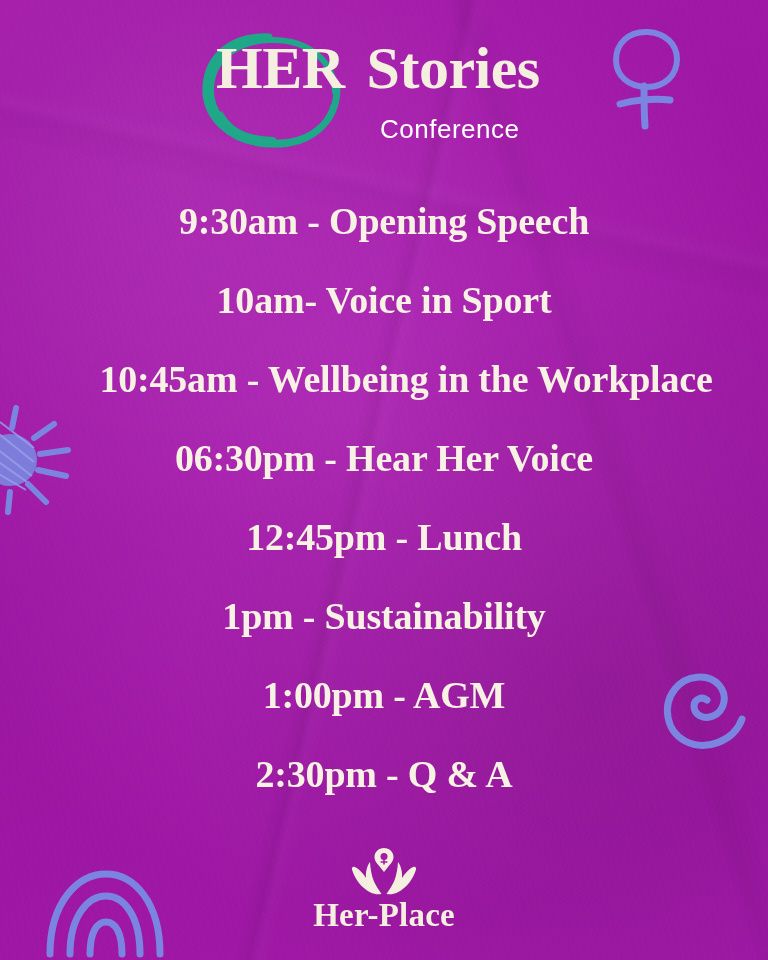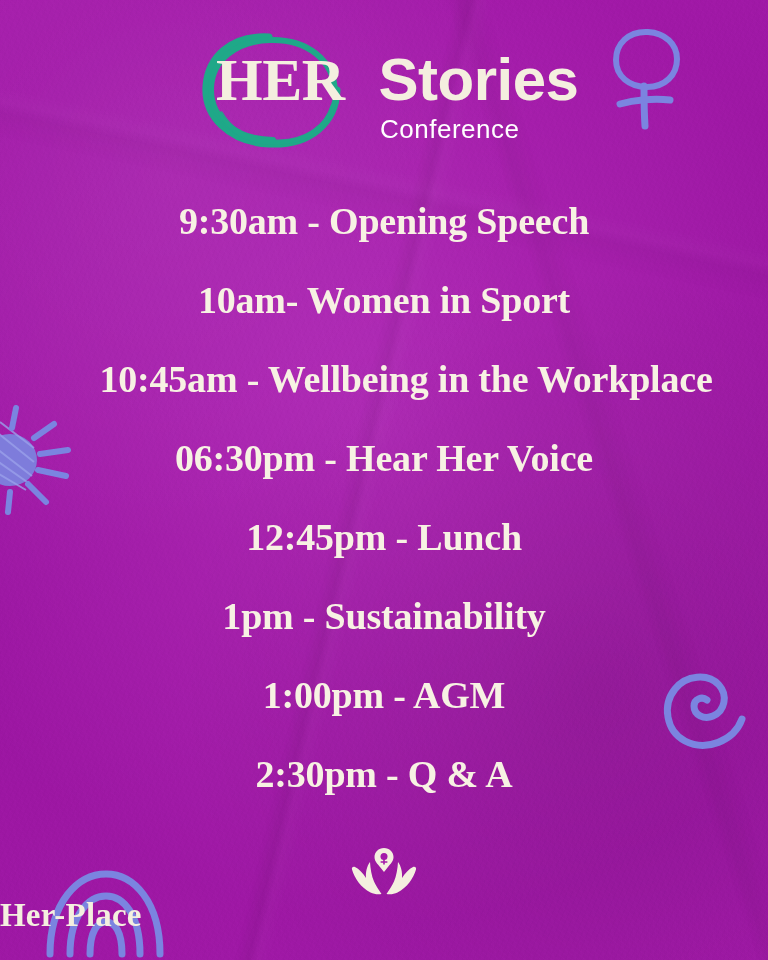--- a/index.html
+++ b/index.html
@@ -64,43 +64,43 @@
   .ring {
     position: absolute;
     left: 5px;
     top: 2px;
     width: 142px;
     height: 120px;
   }
   .wordmark-row {
     position: absolute;
     left: 0;
-    top: 22px;
+    top: 10px;
     width: 380px;
     display: flex;
     align-items: baseline;
     justify-content: flex-start;
   }
   .her {
     font-family: "Liberation Serif", serif;
     font-weight: 700;
     font-size: 60px;
     line-height: 1;
     letter-spacing: -0.5px;
     color: #f4efdf;
     margin-left: 22px;
   }
   .stories {
-    font-family: Liberation Sans, sans-serif;
+    font-family: Liberation Serif, serif;
     font-weight: 700;
     font-size: 60px;
     line-height: 1;
     letter-spacing: -0.5px;
     color: #f4efdf;
-    margin-left: 34px;
+    margin-left: 22px;
   }
   .conference {
     position: absolute;
     left: 186px;
     top: 86px;
     font-family: "Liberation Sans", sans-serif;
     font-weight: 400;
     font-size: 26px;
     letter-spacing: 0.5px;
     color: #ffffff;
@@ -127,21 +127,21 @@
     white-space: nowrap;
   }
   .sched-line.wide { font-size: 38px; margin-left: 44px; }
 
   
   .footer {
     position: absolute;
     left: 0;
     right: 0;
     bottom: 26px;
-    text-align: left;
+    text-align: center;
   }
   .hands-mark {
     width: 72px;
     height: 50px;
     margin: 0 auto 2px auto;
     display: block;
   }
   .her-place {
     font-family: "Liberation Serif", serif;
     font-weight: 700;
@@ -219,21 +219,21 @@
   </svg>
 
   <svg class="doodle doodle-rainbow" viewBox="0 0 122 98">
     <path d="M6 92 C6 40 34 12 62 12 C90 12 116 40 116 92" fill="none" stroke="#7b84e0" stroke-width="7" stroke-linecap="round"></path>
     <path d="M26 92 C26 54 44 34 62 34 C80 34 96 54 96 92" fill="none" stroke="#7b84e0" stroke-width="7" stroke-linecap="round"></path>
     <path d="M46 92 C46 70 53 60 62 60 C71 60 78 70 78 92" fill="none" stroke="#7b84e0" stroke-width="7" stroke-linecap="round"></path>
   </svg>
 
   <div class="schedule">
     <div class="sched-line">9:30am - Opening Speech</div>
-    <div class="sched-line">10am- Women in Sport</div>
+    <div class="sched-line">10am- Voice in Sport</div>
     <div class="sched-line wide">10:45am - Wellbeing in the Workplace</div>
     <div class="sched-line">06:30pm - Hear Her Voice</div>
     <div class="sched-line">12:45pm - Lunch</div>
     <div class="sched-line">1pm - Sustainability</div>
     <div class="sched-line">1:00pm - AGM</div>
     <div class="sched-line">2:30pm - Q &amp; A</div>
   </div>
 
   <div class="footer">
     <svg class="hands-mark" viewBox="0 0 72 50">

